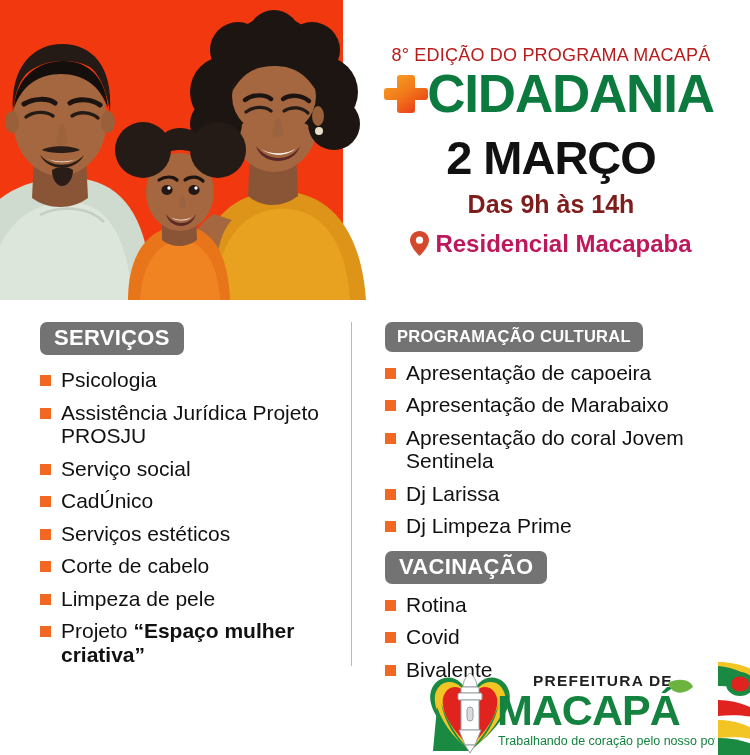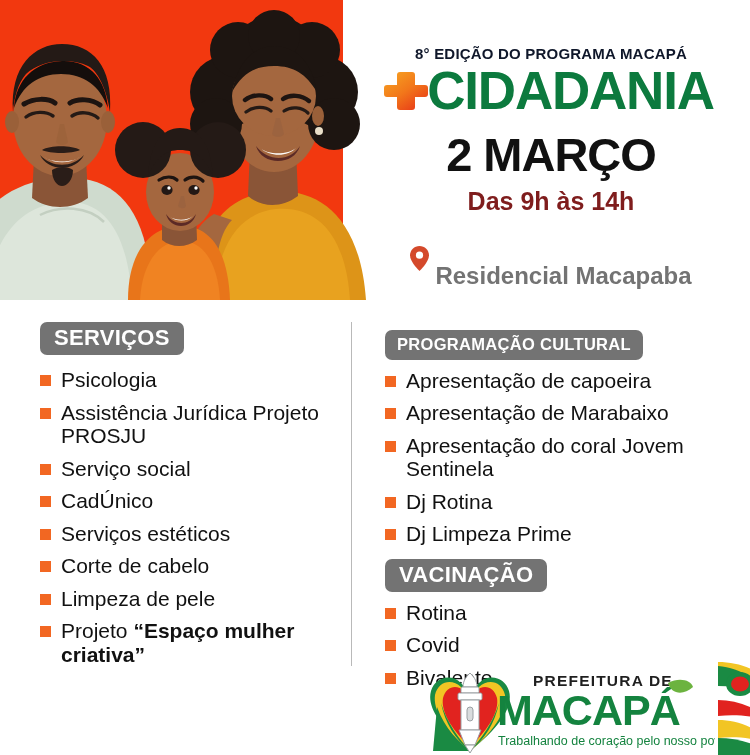--- a/index.html
+++ b/index.html
@@ -11,39 +11,39 @@
   }
   .flyer{position:relative;width:750px;height:755px;background:#fff;overflow:hidden;}
 
   
   .hero{position:absolute;left:0;top:0;width:343px;height:297px;background:#f2380f;overflow:visible;}
   .photo{position:absolute;left:0;top:0;width:386px;height:300px;overflow:hidden;}
   .photo svg{display:block;}
 
   
   .header{position:absolute;left:352px;top:46px;width:398px;text-align:center;}
-  .edicao{font-size:15px;font-weight:bold;letter-spacing:.2px;color:#0f172a;line-height:1;
+  .edicao{font-size:18px;font-weight:normal;letter-spacing:.2px;color:#b91c1c;line-height:1;
           white-space:nowrap;}
   .logoline{display:flex;align-items:center;justify-content:center;margin-top:3px;margin-left:-4px;}
   .plus{width:44px;height:44px;position:relative;flex:0 0 auto;margin-right:-1px;}
   .cidadania{font-size:53px;font-weight:bold;color:#0c7a3e;letter-spacing:-1.2px;
              line-height:1;white-space:nowrap;text-align:center;}
   .datebig{font-size:47px;font-weight:bold;color:#111;letter-spacing:-1px;line-height:1;
            margin-top:14px;white-space:nowrap;}
   .hours{font-size:25px;font-weight:bold;color:#7f1d1d;line-height:1;margin-top:11px;white-space:nowrap;}
   .place{display:flex;align-items:center;justify-content:center;margin-top:14px;gap:6px;}
   .pin{width:19px;height:25px;flex:0 0 auto;}
-  .placetxt{font-size:24px;font-weight:bold;color:#737373;line-height:1;white-space:nowrap;margin-top:36px;}
+  .placetxt{font-size:24px;font-weight:bold;color:#be185d;line-height:1;white-space:nowrap;}
 
   
   .divider{position:absolute;left:351px;top:322px;width:1px;height:344px;background:#b9b9b9;}
 
   
   .colL{position:absolute;left:40px;top:322px;width:300px;}
-  .colR{position:absolute;left:385px;top:330px;width:345px;}
+  .colR{position:absolute;left:385px;top:322px;width:345px;}
 
   .badge{display:inline-block;background:#737373;color:#fff;border-radius:7px;
          padding:5px 14px 6px;line-height:1;white-space:nowrap;}
   .badge.big{font-size:22px;font-weight:bold;letter-spacing:.3px;}
   .badge.small{font-size:16.5px;font-weight:bold;letter-spacing:.3px;padding:6px 12px 7px;}
 
   ul.items{list-style:none;margin:0;padding:0;}
   ul.items li{display:flex;align-items:flex-start;margin-top:9px;}
   .bullet{width:11px;height:11px;background:#f26722;flex:0 0 auto;margin-top:7px;margin-right:10px;}
   .itxt{font-size:21px;color:#111;line-height:1.12;}
@@ -259,21 +259,21 @@
         <li>
           <span class="bullet"></span>
           <span class="itxt">Apresentação de Marabaixo</span>
         </li>
         <li>
           <span class="bullet"></span>
           <span class="itxt">Apresentação do coral Jovem Sentinela</span>
         </li>
         <li>
           <span class="bullet"></span>
-          <span class="itxt">Dj Rotina</span>
+          <span class="itxt">Dj Larissa</span>
         </li>
         <li>
           <span class="bullet"></span>
           <span class="itxt">Dj Limpeza Prime</span>
         </li>
       </ul>
     <div class="gap"></div>
     <div class="badge big">VACINAÇÃO</div>
     <ul class="items">
         <li>

